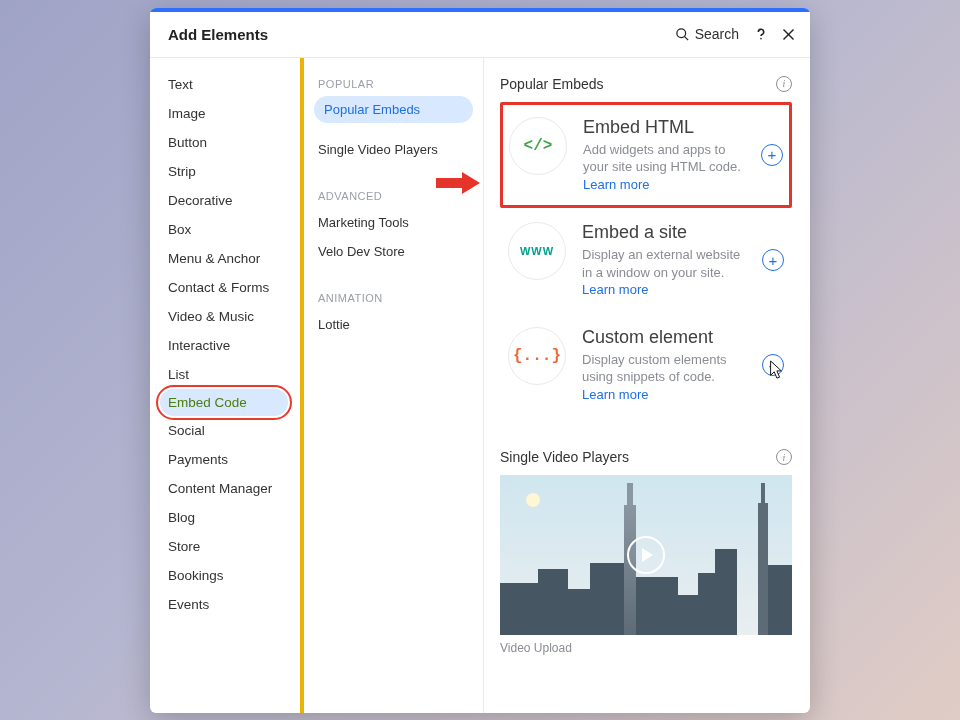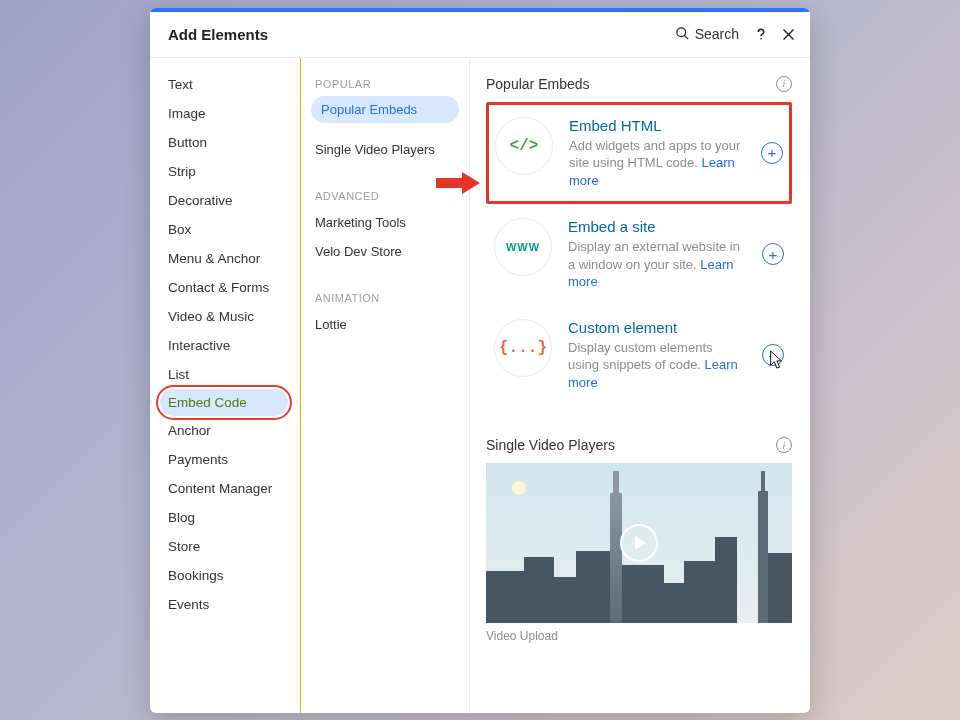--- a/index.html
+++ b/index.html
@@ -21,21 +21,21 @@
   }
   .header {
     height: 46px;
     display: flex; align-items: center;
     padding: 0 14px 0 18px;
     border-bottom: 1px solid #e8e9ec;
   }
   .header-title { font-weight: 700; font-size: 15px; color: #222; }
   .header-spacer { flex: 1; }
   .search-btn {
-    display: flex; align-items: flex-start; gap: 5px;
+    display: flex; align-items: center; gap: 5px;
     font-size: 14px; color: #2f2f2f;
     margin-right: 14px;
   }
   .icon-btn { color: #2f2f2f; }
   .close-btn { margin-left: 12px; }
   .cols { flex: 1; display: flex; min-height: 0; }
   .col1 {
     width: 150px;
     padding: 12px 0 0 0;
     overflow: hidden;
@@ -48,22 +48,22 @@
   .col1 .cat.selected {
     margin: 0 12px 0 10px;
     padding: 6px 8px;
     border-radius: 14px;
     background: #d8e8ff;
     color: #4d7c0f;
     outline: 2px solid #e93a2e;
     outline-offset: 2px;
   }
   .col2 {
-    width: 170px;
-    border-left: 1px solid #eab308;
+    width: 184px;
+    border-left: 4px solid #eab308;
     border-right: 1px solid #e8e9ec;
     padding: 12px 0 0 0;
   }
   .sec-h {
     font-size: 11px; letter-spacing: .5px; color: #9a9ea6;
     padding: 8px 14px 6px 14px;
     font-weight: 500;
   }
   .sub {
     font-size: 13px; color: #333;
@@ -104,21 +104,21 @@
     width: 58px; height: 58px; flex: none;
     border-radius: 50%;
     border: 1px solid #e8e9ec;
     display: flex; align-items: center; justify-content: center;
     font-weight: 700;
   }
   .card-icon.html { color: #39a845; font-size: 16px; font-family: "Courier New", monospace; }
   .card-icon.site { color: #00a08d; font-size: 11px; letter-spacing: 1px; }
   .card-icon.custom { color: #e86a3b; font-size: 16px; font-family: "Courier New", monospace; }
   .card-body { flex: 1; }
-  .card-title { font-size: 15px; color: #0369a1; margin-bottom: 3px; }
+  .card-title { font-size: 18px; color: #404040; margin-bottom: 3px; }
   .card-desc { font-size: 13px; color: #8a8d94; line-height: 1.35; }
   .card-desc a { color: #1f6fe5; text-decoration: none; }
   .add-btn {
     width: 22px; height: 22px; flex: none;
     border: 1.3px solid #1f6fe5; border-radius: 50%;
     color: #1f6fe5; font-size: 15px;
     display: flex; align-items: center; justify-content: center;
     align-self: center; position: relative;
   }
   .divider { height: 28px; }
@@ -211,21 +211,21 @@
       <div class="cat">Button</div>
       <div class="cat">Strip</div>
       <div class="cat">Decorative</div>
       <div class="cat">Box</div>
       <div class="cat">Menu &amp; Anchor</div>
       <div class="cat">Contact &amp; Forms</div>
       <div class="cat">Video &amp; Music</div>
       <div class="cat">Interactive</div>
       <div class="cat">List</div>
       <div class="cat selected">Embed Code</div>
-      <div class="cat">Anchor</div>
+      <div class="cat">Social</div>
       <div class="cat">Payments</div>
       <div class="cat">Content Manager</div>
       <div class="cat">Blog</div>
       <div class="cat">Store</div>
       <div class="cat">Bookings</div>
       <div class="cat">Events</div>
     </div>
 
     <div class="col2">
       <div class="sec-h">POPULAR</div>

